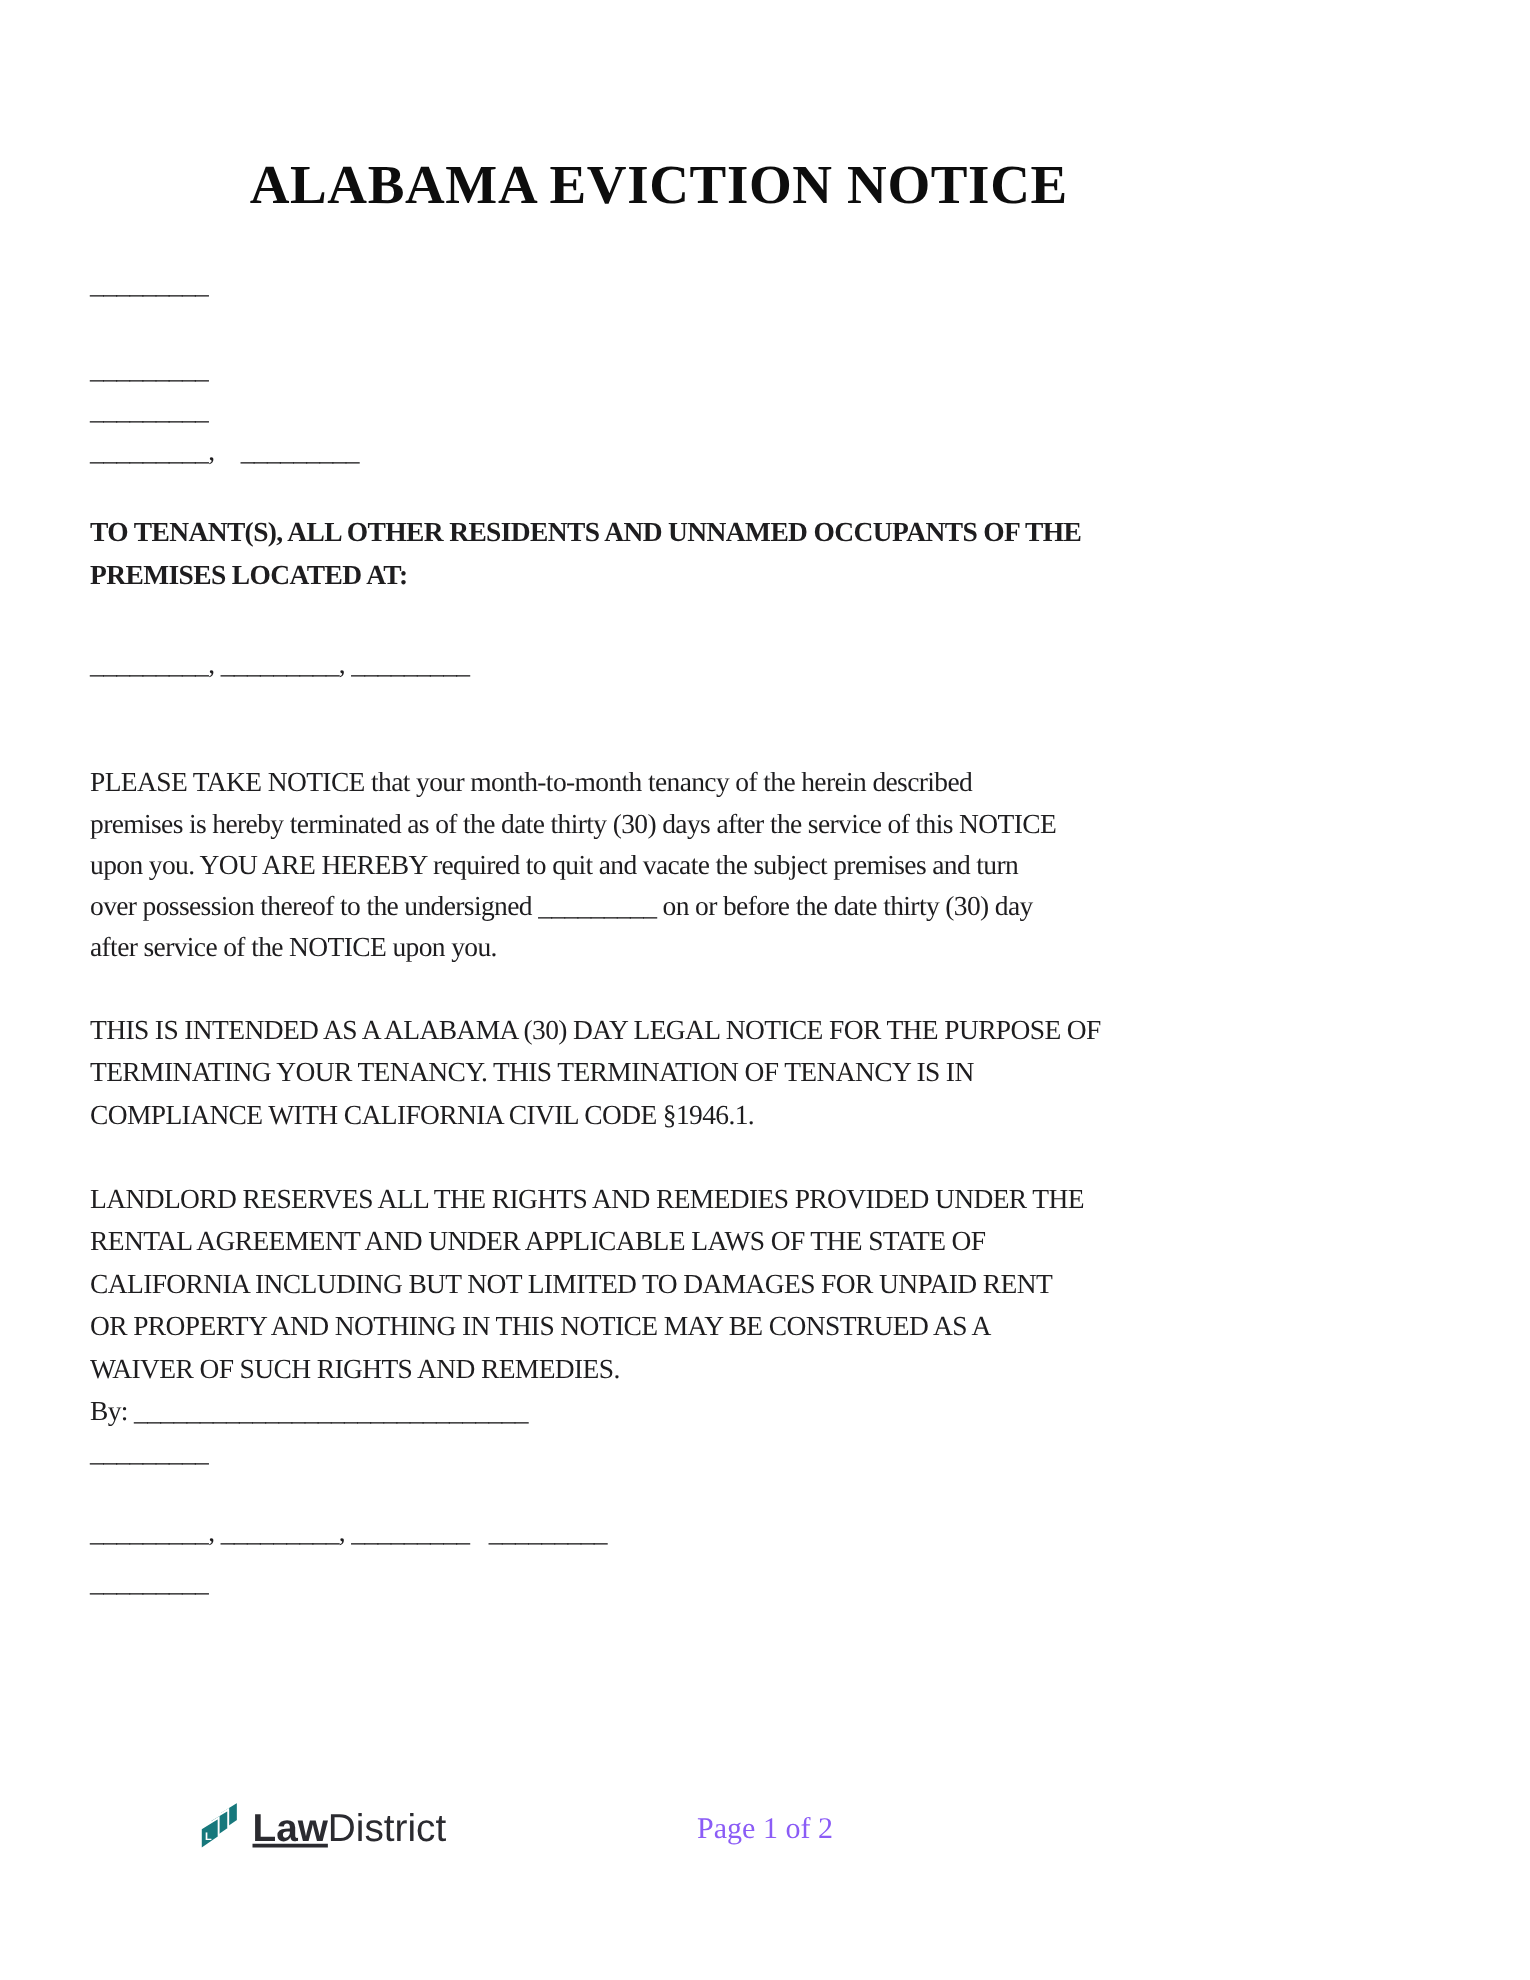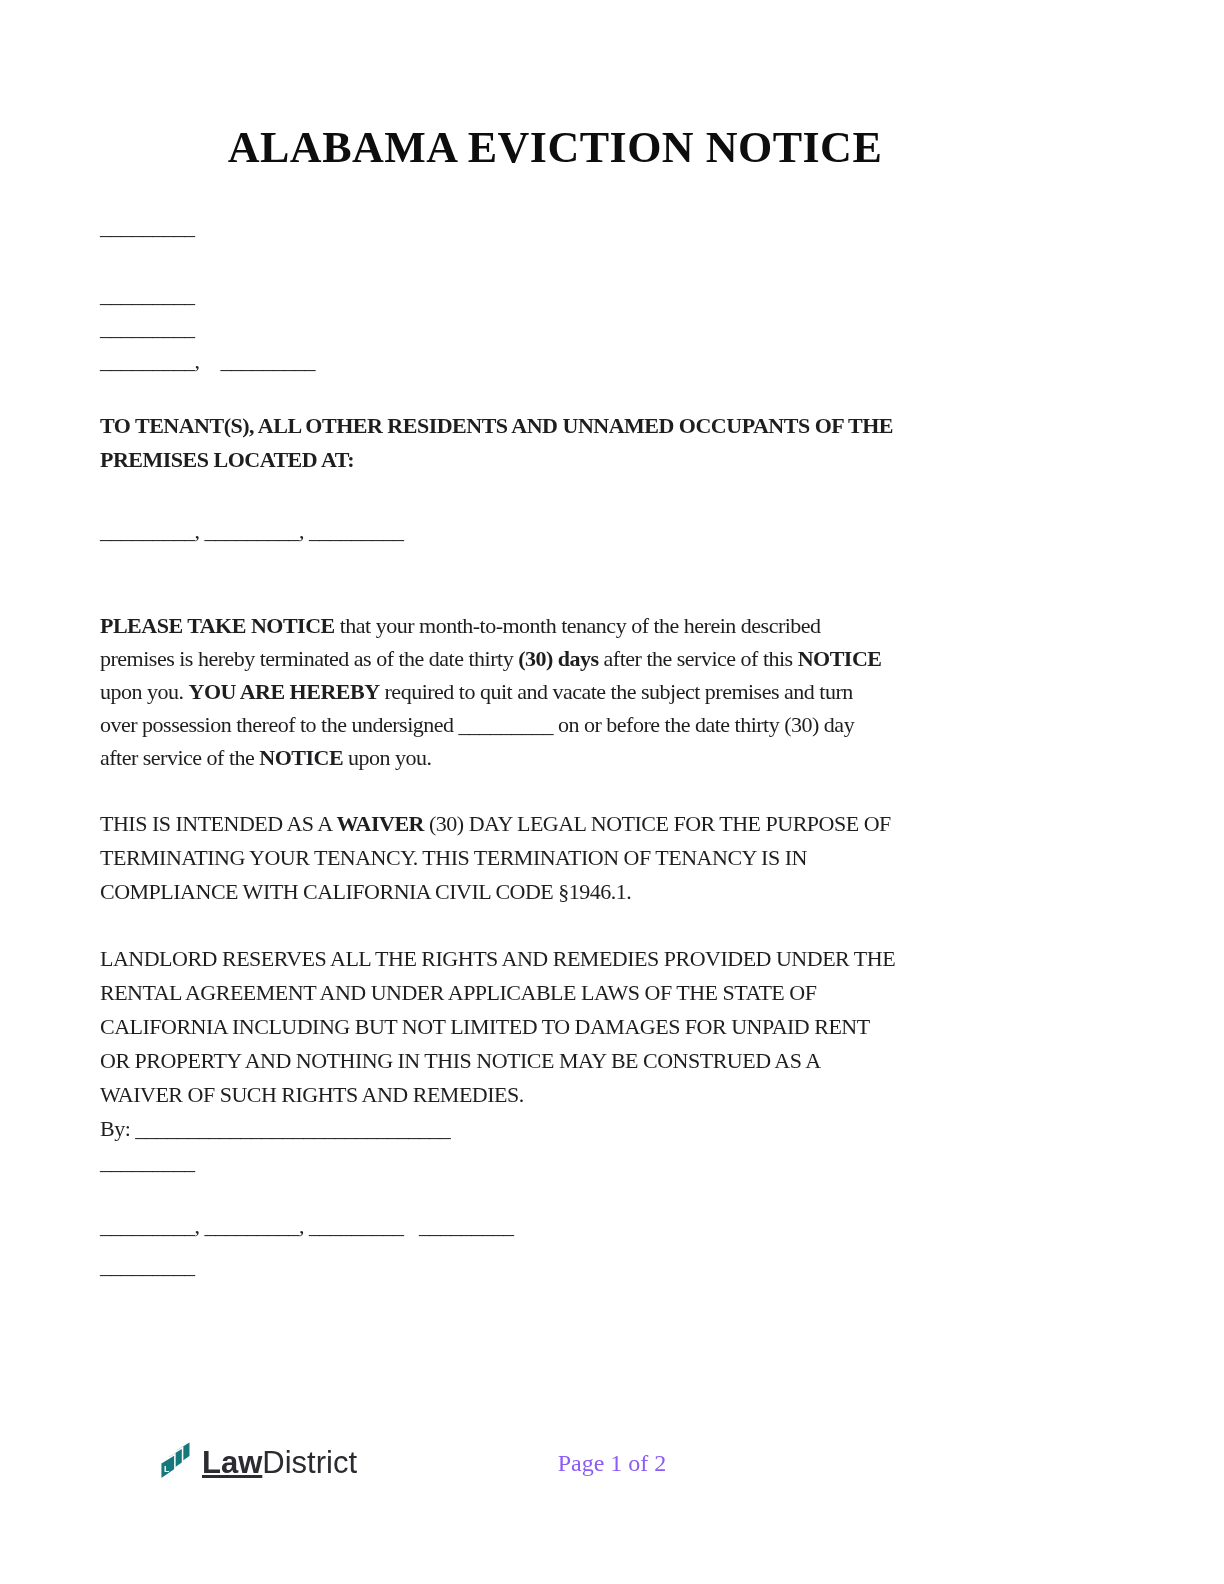--- a/index.html
+++ b/index.html
@@ -6,21 +6,21 @@
   .page {
     position: relative;
     width: 1224px;
     height: 1584px;
     background: #ffffff;
     font-family: "Liberation Serif", "DejaVu Serif", serif;
     color: #1e1d1f;
     overflow: hidden;
   }
   .content {
-    padding-left: 100px;
+    padding-left: 72px;
     width: 995px;
     font-size: 22px;
     line-height: 33px;
     letter-spacing: -0.5px;
   }
   .doc-title {
     margin-top: 122px;
     margin-left: -157px;
     width: 1224px;
     text-align: center;
@@ -39,21 +39,21 @@
     line-height: 34px;
   }
   .premises-blanks { margin-top: 37px; }
   .para { margin-top: 33px; }
   .para.first { margin-top: 62px; }
   .caps-para { white-space: pre-line; line-height: 34px; }
   .dated-line { margin-top: 35px; }
   .by-block { }
   .addr-bottom-1 { margin-top: 31px; }
   .addr-bottom-2 { margin-top: 7px; }
-  strong { font-weight: bold; }
+  strong { font-weight: normal; }
   .footer {
     position: absolute;
     left: 0; right: 0;
     top: 1438px;
     height: 64px;
   }
   .brand {
     position: absolute;
     left: 157px;
     top: 2px;
@@ -92,21 +92,21 @@
       <div>_________,  _________</div>
     </div>
 
     <div class="recipient-heading">TO TENANT(S), ALL OTHER RESIDENTS AND UNNAMED OCCUPANTS OF THE
 PREMISES LOCATED AT:</div>
 
     <div class="premises-blanks">_________, _________, _________</div>
 
     <div class="para first"><strong>PLEASE TAKE NOTICE</strong> that your month-to-month tenancy of the herein described<br>premises is hereby terminated as of the date thirty <strong>(30) days</strong> after the service of this <strong>NOTICE</strong><br>upon you. <strong>YOU ARE HEREBY</strong> required to quit and vacate the subject premises and turn<br>over possession thereof to the undersigned _________ on or before the date thirty (30) day<br>after service of the <strong>NOTICE</strong> upon you.</div>
 
-    <div class="para caps-para">THIS IS INTENDED AS A <strong>WAIVER</strong> (30) DAY LEGAL NOTICE FOR THE PURPOSE OF<br>TERMINATING YOUR TENANCY. THIS TERMINATION OF TENANCY IS IN<br>COMPLIANCE WITH CALIFORNIA CIVIL CODE §1946.1.</div>
+    <div class="para caps-para">THIS IS INTENDED AS A <strong>ALABAMA</strong> (30) DAY LEGAL NOTICE FOR THE PURPOSE OF<br>TERMINATING YOUR TENANCY. THIS TERMINATION OF TENANCY IS IN<br>COMPLIANCE WITH CALIFORNIA CIVIL CODE §1946.1.</div>
 
     <div class="para caps-para">LANDLORD RESERVES ALL THE RIGHTS AND REMEDIES PROVIDED UNDER THE
 RENTAL AGREEMENT AND UNDER APPLICABLE LAWS OF THE STATE OF
 CALIFORNIA INCLUDING BUT NOT LIMITED TO DAMAGES FOR UNPAID RENT
 OR PROPERTY AND NOTHING IN THIS NOTICE MAY BE CONSTRUED AS A
 WAIVER OF SUCH RIGHTS AND REMEDIES.</div>
 
 
     <div class="by-block">
       <div>By: ______________________________</div>

